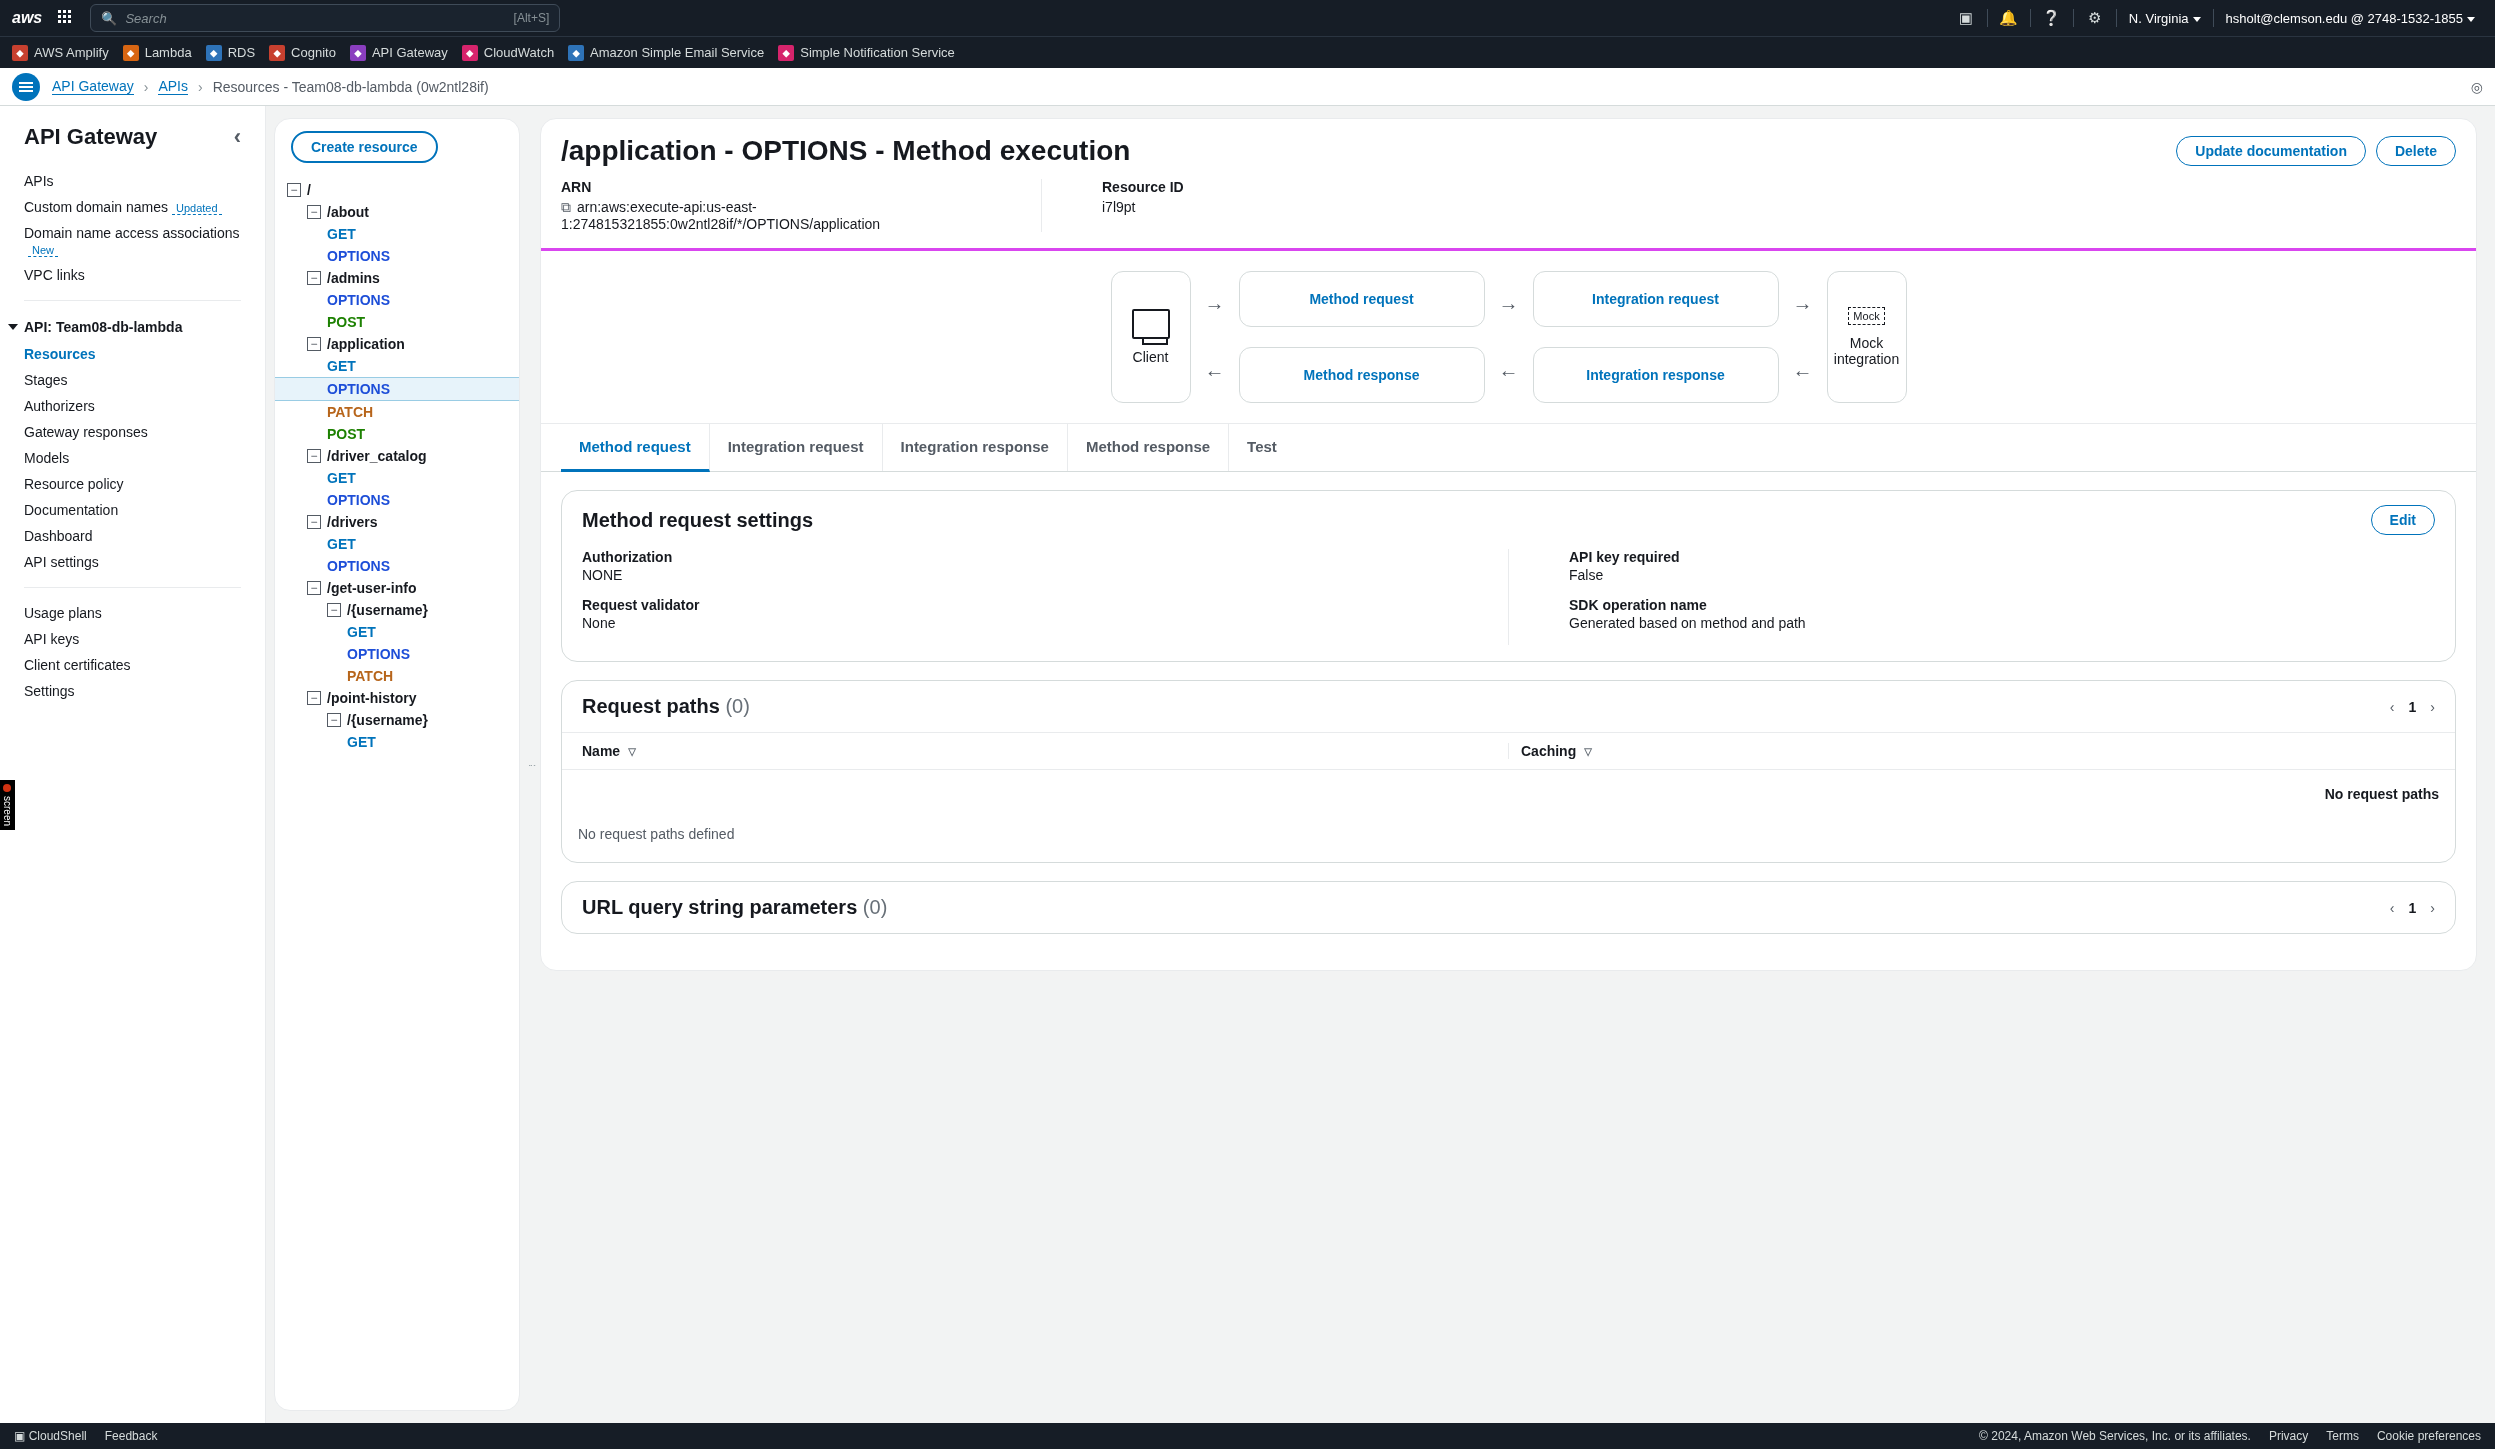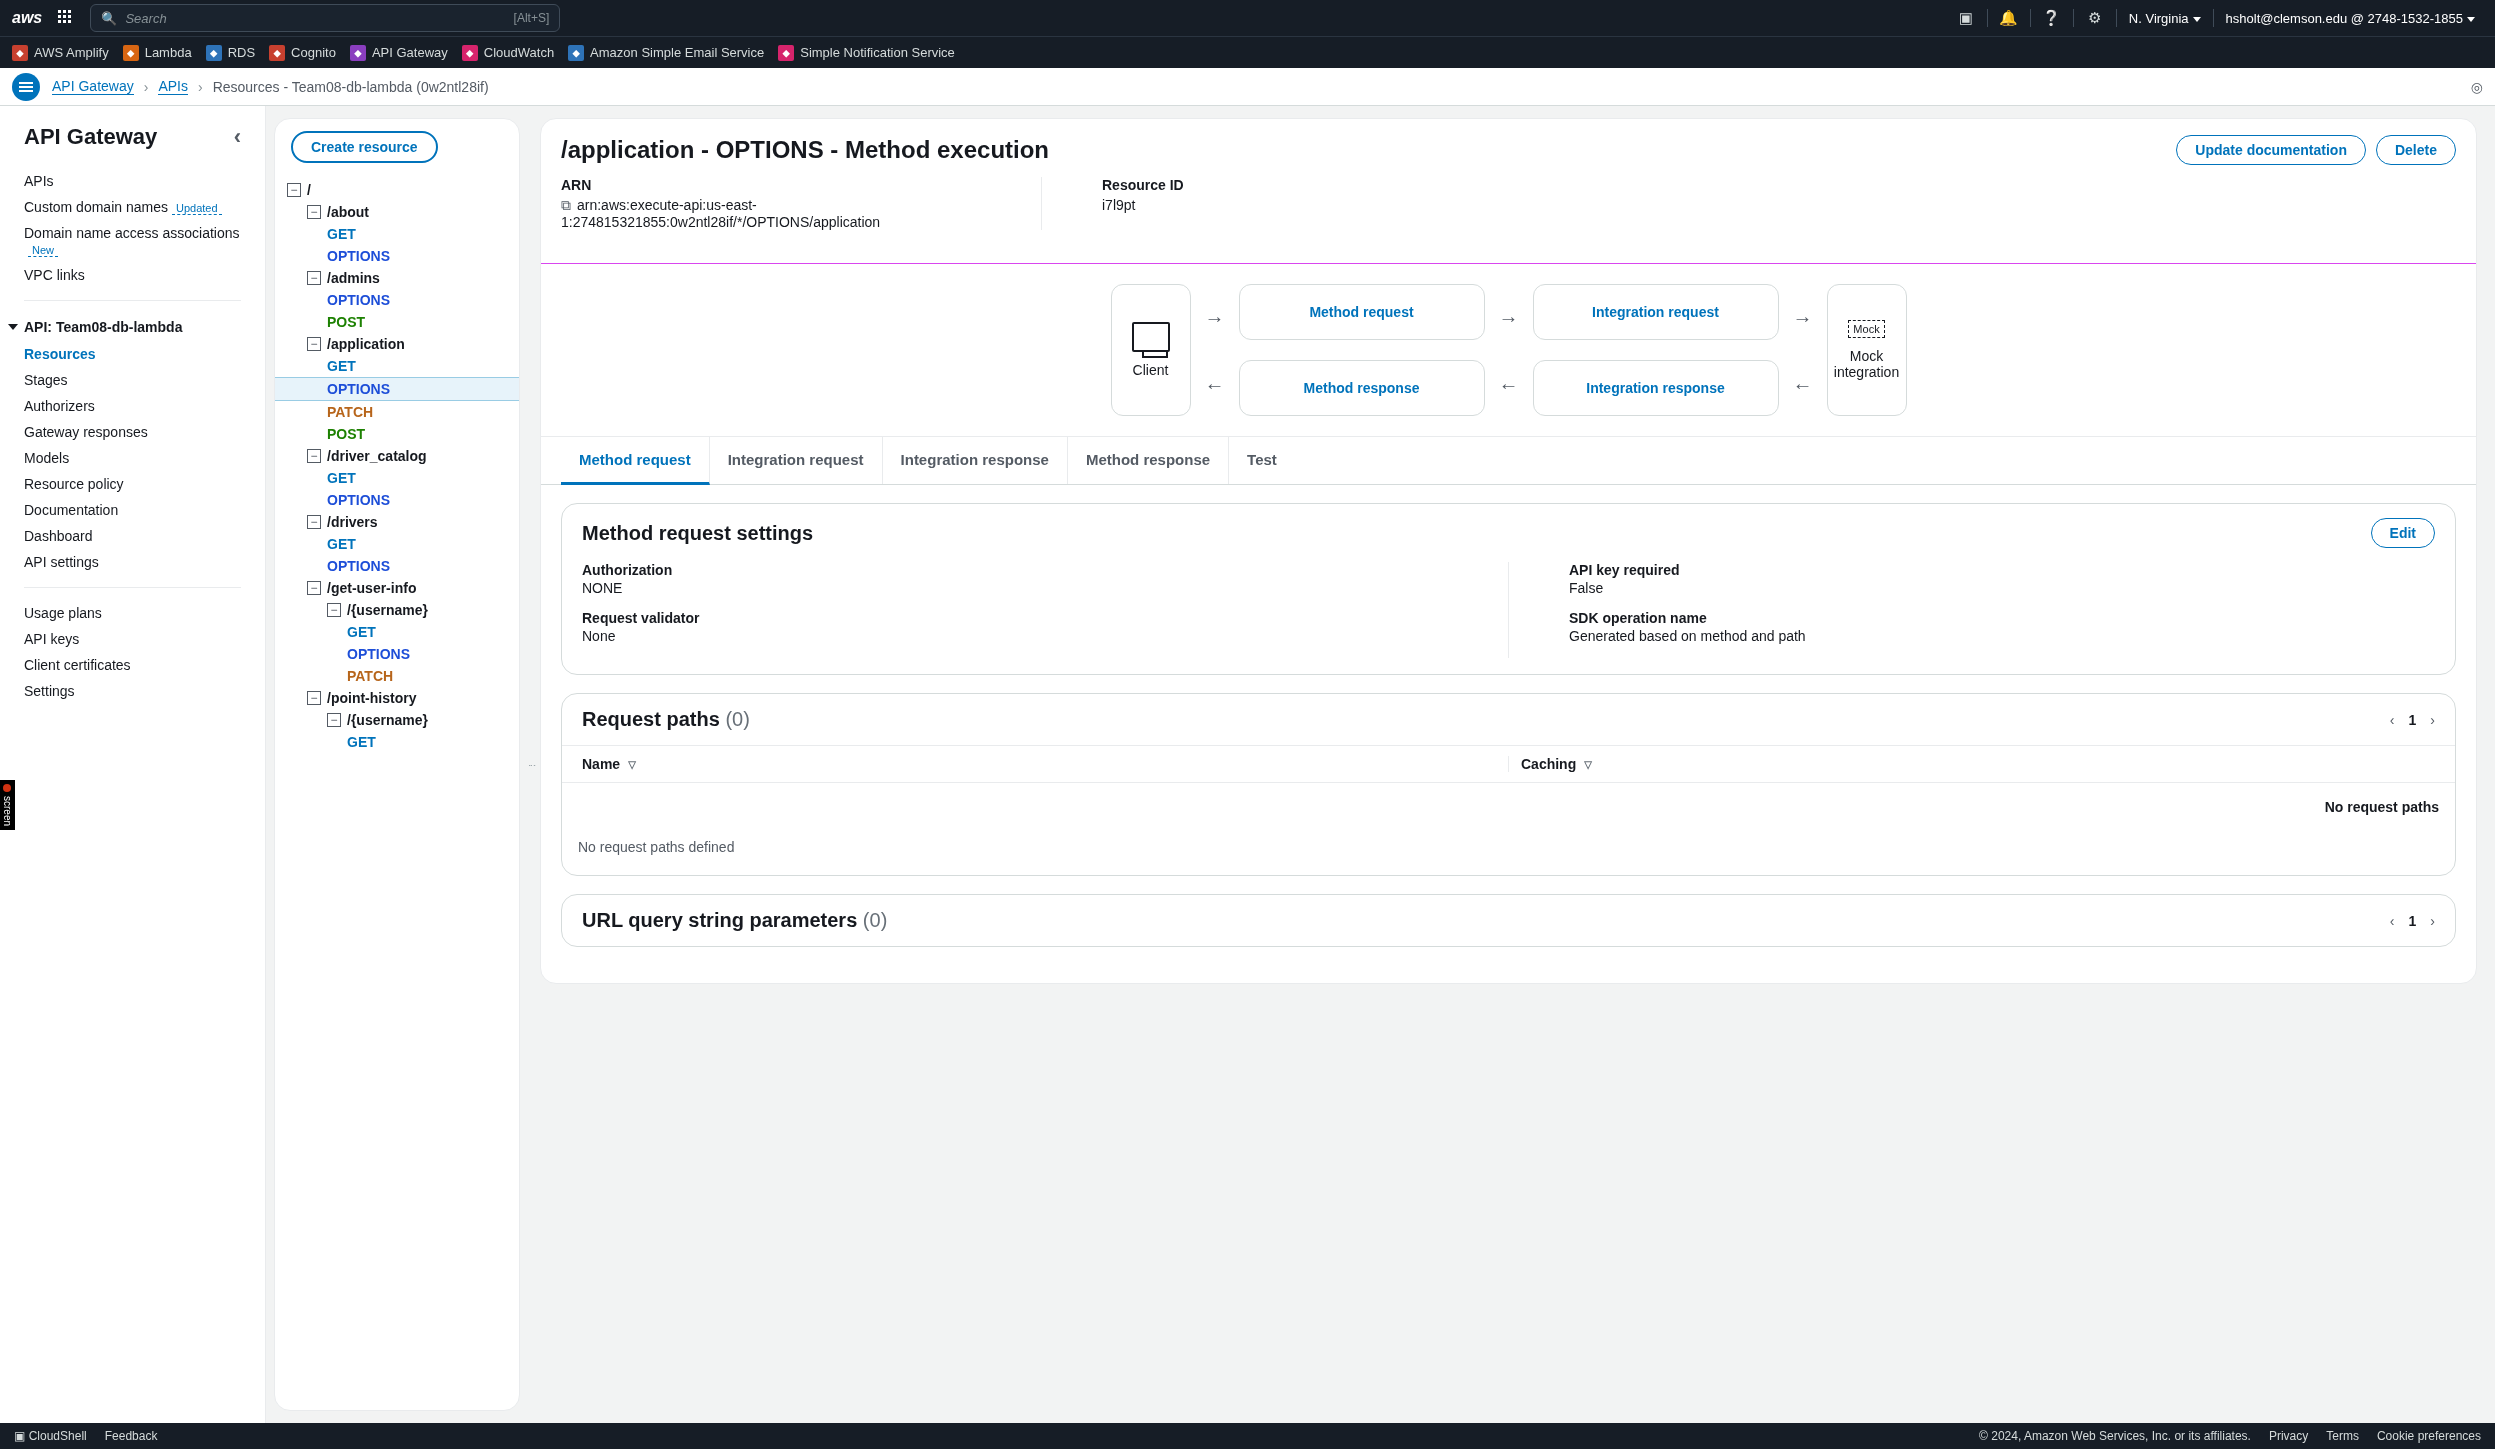--- a/index.html
+++ b/index.html
@@ -71,23 +71,23 @@
 .tree::-webkit-scrollbar { width:14px; }
 .tree::-webkit-scrollbar-thumb { background:#c1c7cd; border-radius:7px; }
 .tree::-webkit-scrollbar-track { background:#f2f3f3; }
 .drag { width:8px; display:flex; align-items:center; justify-content:center; cursor:col-resize; }
 .drag span { color:#879196; writing-mode:vertical-rl; font-size:10px; letter-spacing:-1px; }
 
 
 .content { flex:1; background:#f2f3f3; padding:12px 18px 12px 4px; overflow:auto; }
 .cardwrap { background:#fff; border:1px solid #e9ebed; border-radius:16px; padding:0; }
 .titlebar { display:flex; align-items:center; padding:16px 20px 8px; }
-.titlebar h1 { font-size:24px; font-weight:700; flex:1; }
+.titlebar h1 { font-size:28px; font-weight:700; flex:1; }
 .titlebar .actions { display:flex; gap:10px; }
-.meta { display:flex; padding:4px 20px 33px; gap:60px; border-bottom:1px solid #d946ef; }
+.meta { display:flex; padding:4px 20px 16px; gap:60px; border-bottom:3px solid #d946ef; }
 .meta .col { flex:0 0 auto; }
 .meta .lbl { font-weight:700; font-size:14px; margin-bottom:4px; }
 .meta .val { font-size:14px; color:#16191f; }
 .meta .copy { display:inline-block; margin-right:6px; color:#545b64; cursor:pointer; }
 .metasep { width:1px; background:#e9ebed; }
 
 
 .flow { padding:20px; display:flex; align-items:stretch; gap:14px; justify-content:center; border-bottom:1px solid #e9ebed; }
 .flow .endbox { border:1px solid #d5dbdb; border-radius:12px; width:80px; display:flex; flex-direction:column; align-items:center; justify-content:center; padding:14px 4px; gap:10px; }
 .flow .endbox .lbl { font-size:14px; color:#16191f; text-align:center; }

